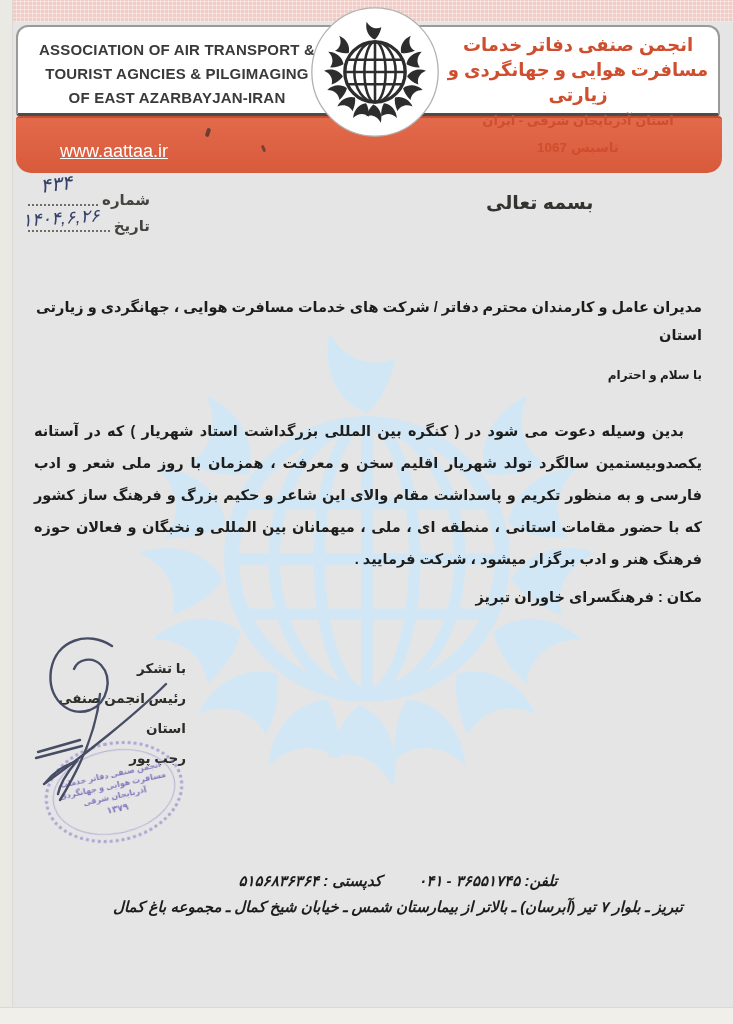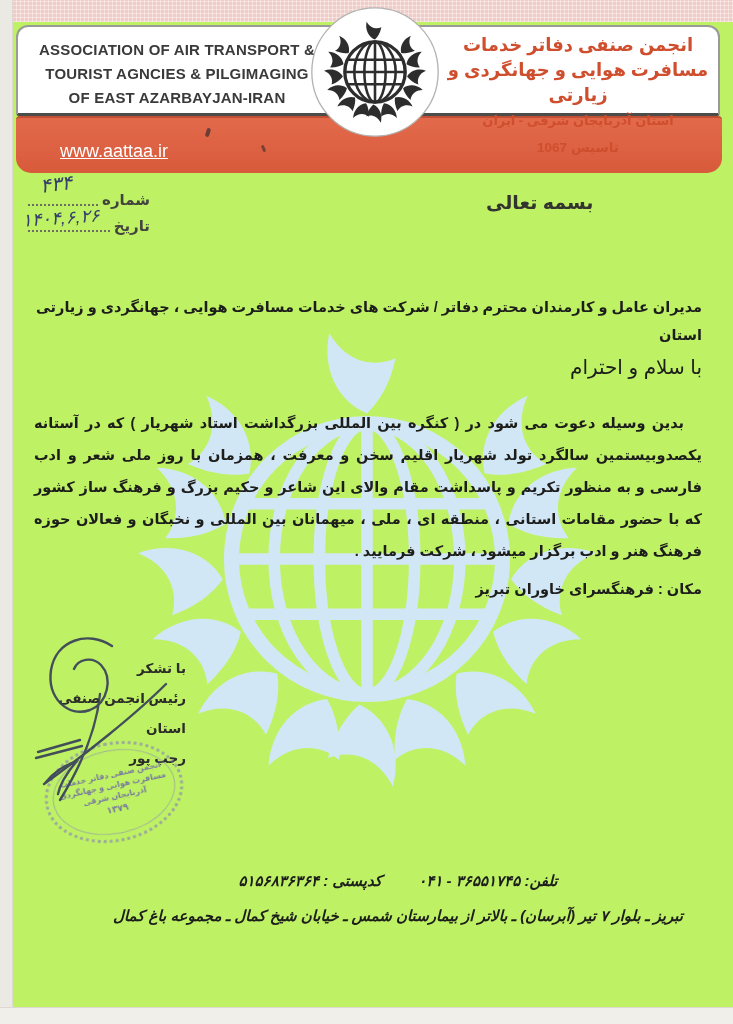--- a/index.html
+++ b/index.html
@@ -1,18 +1,18 @@
 <!DOCTYPE html>
 <html><head>
 <meta charset="utf-8">
 <style>
   * { margin:0; padding:0; box-sizing:border-box; }
   html,body { width:733px; height:1024px; overflow:hidden; background:#ffffff; }
   .page {
-    position:relative; width:733px; height:1024px; background:#bef264;
+    position:relative; width:733px; height:1024px; background:#e5e5e5;
     font-family:"Liberation Sans","DejaVu Sans",sans-serif; color:#1c1c1c;
   }
   
   .scan-top {
     position:absolute; left:0; top:0; width:733px; height:22px; background:#f0ccc7; z-index:1;
     background-image:
       repeating-linear-gradient(0deg, rgba(255,255,255,.4) 0 1px, transparent 1px 4px),
       repeating-linear-gradient(90deg, rgba(255,255,255,.4) 0 1px, transparent 1px 4px);
   }
   .scan-left { position:absolute; left:0; top:0; width:13px; height:1024px; background:#ebe9e3; border-right:1px solid #dcd9d2; z-index:1; }
@@ -62,21 +62,21 @@
   .hw-number { left:40px; top:172px; transform:rotate(-7deg); letter-spacing:3px; }
   .hw-date   { left:22px; top:207px; font-size:18px; transform:rotate(-4deg); letter-spacing:1px; }
 
   
   .watermark { position:absolute; left:116px; top:308px; width:502px; height:502px; color:#d2e7f5; z-index:0; }
   .watermark svg { width:100%; height:100%; }
 
   
   .letter { position:absolute; left:34px; top:293px; width:668px; direction:rtl; z-index:2; color:#1d1d1b; }
   .recipient  { font-size:14.5px; font-weight:700; line-height:28px; }
-  .salutation { font-size:20px; font-weight:400; line-height:28px; margin-top:4px; }
+  .salutation { font-size:12px; font-weight:700; line-height:28px; margin-top:12px; }
   .paragraph  { font-size:14.5px; font-weight:700; line-height:32px; text-align:justify; text-indent:18px; margin-top:26px; }
   .time-line  { font-size:14.5px; font-weight:700; line-height:28px; margin-top:30px; }
   .place-line { font-size:14.5px; font-weight:700; line-height:28px; margin-top:8px; }
 
   
   .sig-block { position:absolute; left:30px; top:654px; width:156px; direction:rtl; text-align:right; z-index:2;
     font-size:13.5px; font-weight:700; color:#2c2c29; line-height:30px; }
   .sig-block .thanks { padding-left:14px; }
   .sig-block .name   { padding-left:34px; }
   .sig-ink { position:absolute; left:14px; top:632px; width:214px; height:204px; z-index:4; }
@@ -90,21 +90,21 @@
     position:absolute; inset:5px; border:1px solid rgba(128,114,198,.55); border-radius:50%;
     display:flex; flex-direction:column; align-items:center; justify-content:center;
     direction:rtl; color:rgba(97,85,175,.85); font-size:8px; font-weight:700; line-height:11px; text-align:center;
   }
   .stamp-inner .yr { font-size:9px; margin-top:2px; letter-spacing:2px; }
 
   
   .footer { position:absolute; left:74px; top:868px; width:648px; direction:rtl; text-align:center; z-index:2; color:#1d1d1b;font-style:italic; }
   .footer .line1 { font-size:15px; font-weight:700; line-height:26px; }
   .footer .line1 .gap { display:inline-block; width:28px; }
-  .footer .line2 { font-size:15px; font-weight:700; line-height:26px; margin-top:9px; }
+  .footer .line2 { font-size:15px; font-weight:700; line-height:26px; }
   .ltr-num { direction:ltr; unicode-bidi:embed; display:inline-block; }
 </style>
 </head>
 <body>
 
 <svg width="0" height="0" style="position:absolute">
   <defs>
     <g id="globe-art">
 
       <g fill="currentColor" stroke="none">

